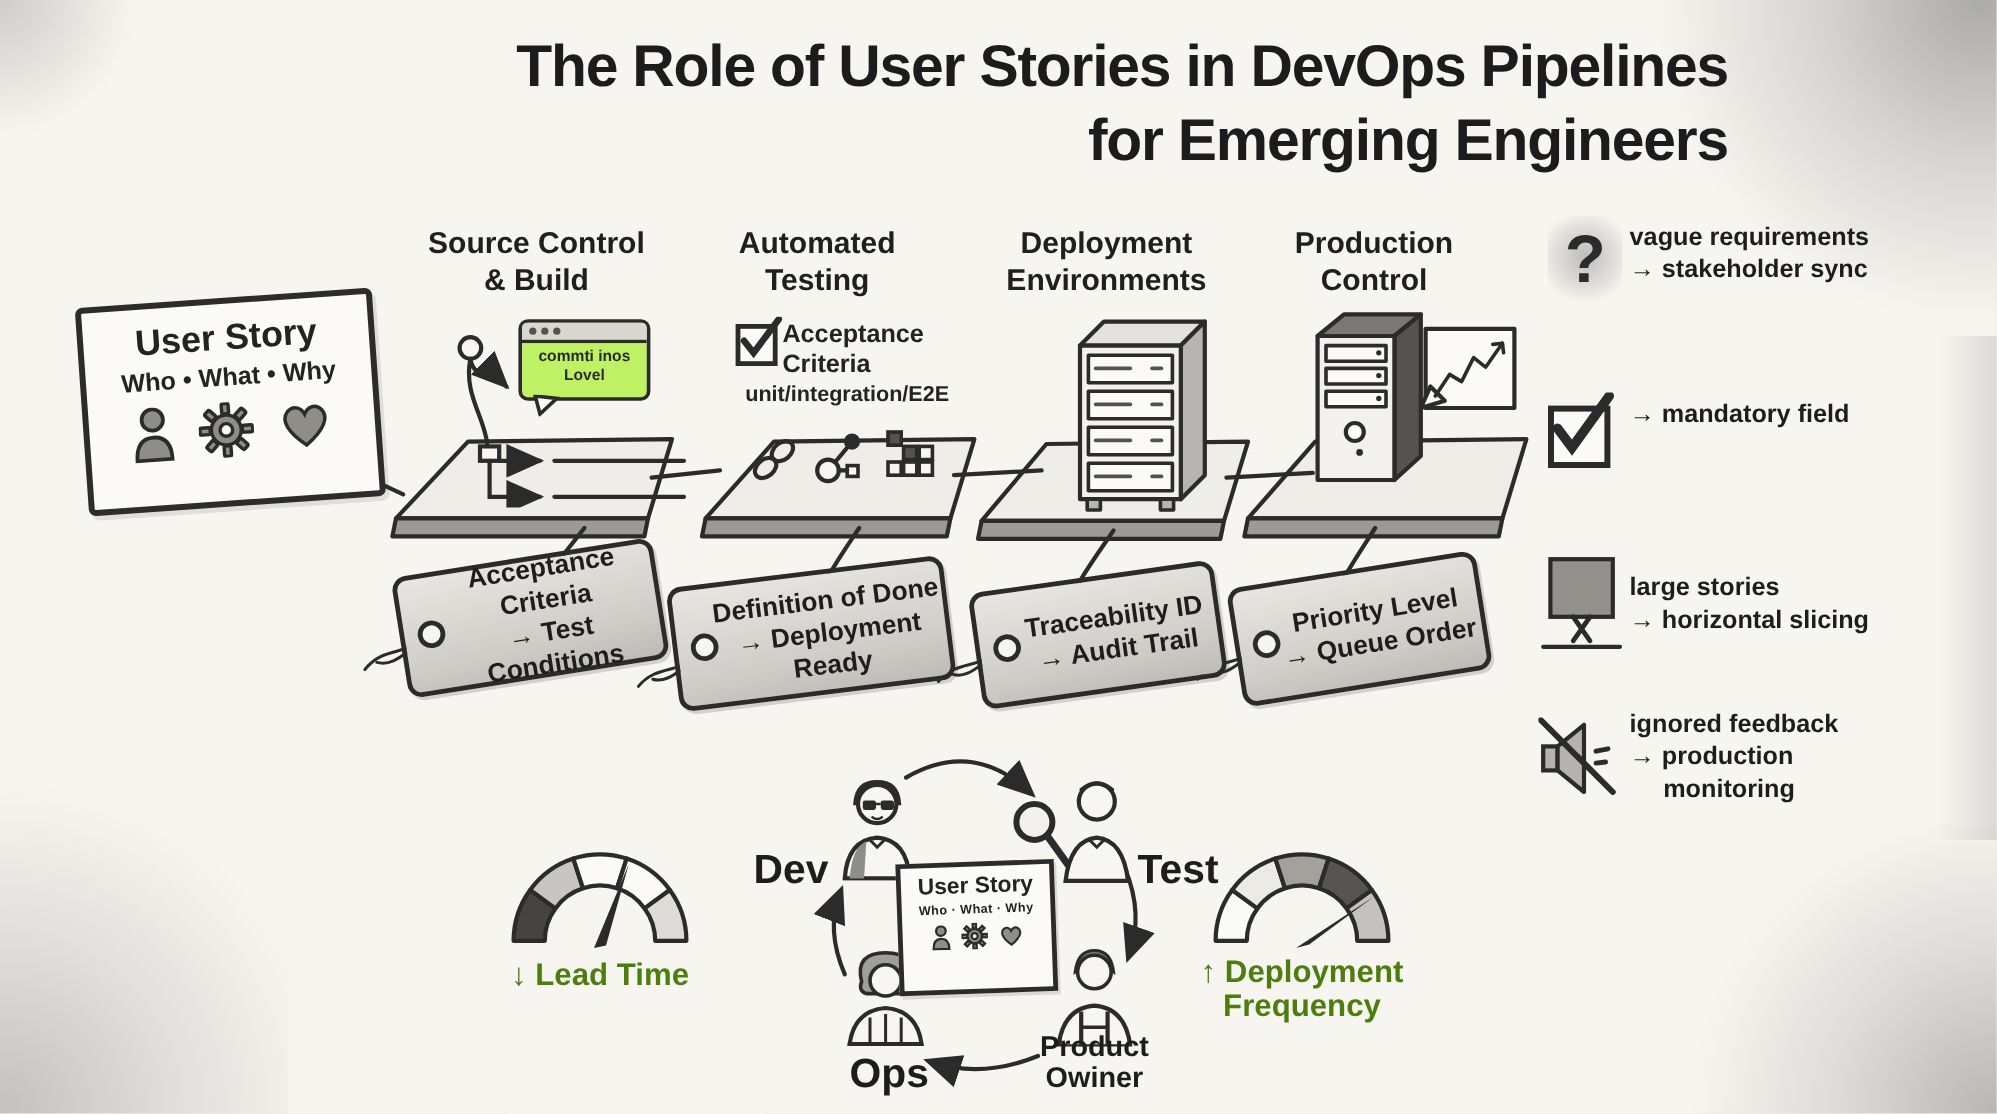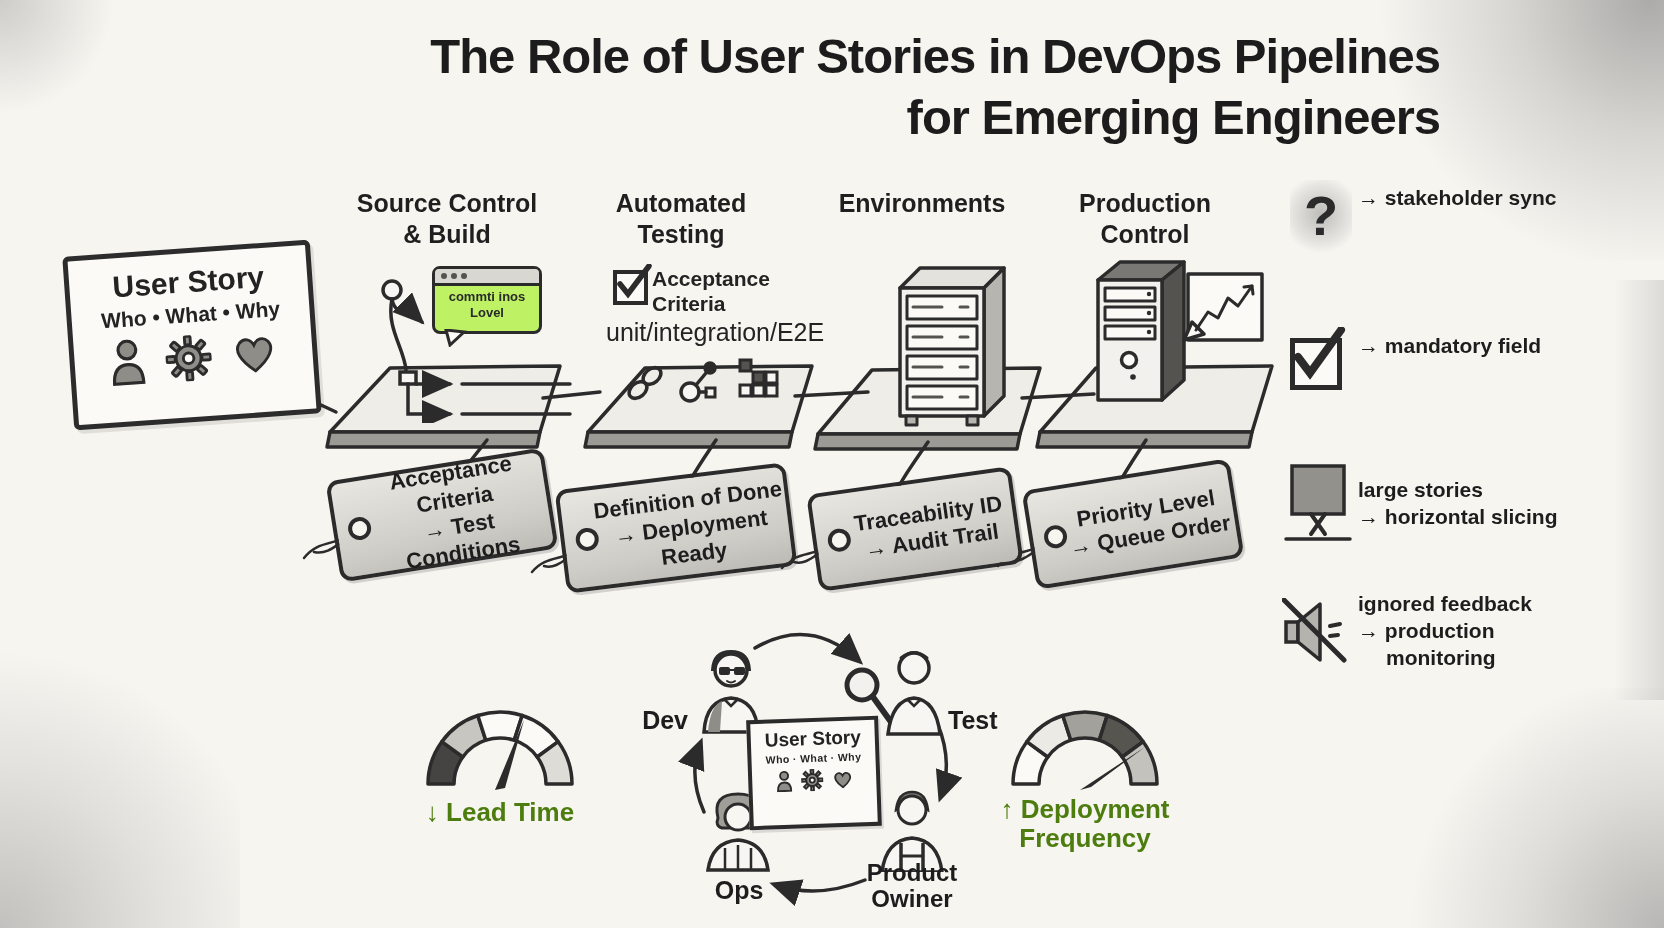--- a/index.html
+++ b/index.html
@@ -16,21 +16,21 @@
   .tag-hole{position:absolute;left:11px;top:50%;width:15px;height:15px;margin-top:-11px;border:4px solid #2b2b2b;
             border-radius:50%;background:#f6f5f0;}
   .tag-text{padding-left:30px;text-align:center;font-size:22px;font-weight:700;line-height:27px;color:#1d1d1d;}
   .pit-text{font-size:21px;font-weight:700;line-height:27px;color:#1d1d1d;}
   .bubble{border:3.5px solid #2b2b2b;border-radius:8px;background:#bef264;}
   .bubble-bar{height:14px;border-bottom:3px solid #2b2b2b;background:#d9d7d2;border-radius:4px 4px 0 0;
               display:flex;align-items:center;gap:4px;padding-left:6px;}
   .dot{width:6px;height:6px;border-radius:50%;background:#55534f;}
   .bubble-txt{font-size:13px;font-weight:700;text-align:center;line-height:16px;margin-top:3px;color:#2a2a2a;}
   .metric-label{font-size:26px;font-weight:700;text-align:center;line-height:30px;color:#4d7c0f;}
-  .role-label{font-size:25px;font-weight:700;color:#1d1d1d;}
+  .role-label{font-size:34px;font-weight:700;color:#1d1d1d;}
   svg{display:block;}
 </style>
 </head>
 <body>
 
 <div class="canvas">
 
   <div class="smudge" style="right:0;top:0;width:300px;height:260px;
        background:radial-gradient(circle at 95% 0%, rgba(110,110,110,.55) 0%, rgba(140,140,140,.30) 35%, rgba(160,160,160,0) 70%);"></div>
   <div class="smudge" style="left:0;bottom:0;width:240px;height:300px;
@@ -123,20 +123,21 @@
 
   <div class="abs stage-h" style="left:337px;top:188px;width:220px;z-index:2;">
     <div>Source Control</div>
     <div>&amp; Build</div>
   </div>
   <div class="abs stage-h" style="left:576px;top:188px;width:210px;z-index:2;">
     <div>Automated</div>
     <div>Testing</div>
   </div>
   <div class="abs stage-h" style="left:816px;top:188px;width:212px;z-index:2;">
+    <div>Deployment</div>
     <div>Environments</div>
   </div>
   <div class="abs stage-h" style="left:1040px;top:188px;width:210px;z-index:2;text-align:center;">
     <div>Production</div>
     <div>Control</div>
   </div>
 
   <svg class="abs" style="left:366px;top:278px;z-index:2;" width="220" height="145" viewBox="0 0 220 145">
     <defs>
         <marker id="ah1" markerWidth="12" markerHeight="12" refX="8" refY="4" orient="auto">
@@ -170,21 +171,21 @@
 
   <div class="abs" style="left:613px;top:270px;width:27px;height:27px;border:4px solid #2b2b2b;background:#fbfaf6;z-index:2;">
     <svg style="position:absolute;left:-2px;top:-10px;" width="40" height="36" viewBox="0 0 40 36">
       <path d="M5,20 L13,30 L34,2" fill="none" stroke="#2b2b2b" stroke-width="5.5" stroke-linecap="round"></path>
       </svg>
   </div>
   <div class="abs" style="left:652px;top:266px;width:150px;font-size:21px;font-weight:700;line-height:25px;z-index:2;">
     <div>Acceptance</div>
     <div>Criteria</div>
   </div>
-  <div class="abs" style="left:606px;top:318px;width:200px;font-size:25px;font-weight:400;text-align:center;z-index:2;">unit/integration/E2E</div>
+  <div class="abs" style="left:606px;top:318px;width:200px;font-size:18px;font-weight:700;text-align:center;z-index:2;">unit/integration/E2E</div>
 
   <svg class="abs" style="left:622px;top:352px;z-index:2;" width="160" height="58" viewBox="0 0 160 58">
     <g stroke="#2b2b2b" stroke-width="3.5" fill="none" stroke-linecap="round">
       <g>
         <ellipse cx="16" cy="38" rx="10" ry="7" transform="rotate(-40 16 38)"></ellipse>
         <ellipse cx="30" cy="24" rx="10" ry="7" transform="rotate(-40 30 24)"></ellipse>
       </g>
       <g>
         <circle cx="68" cy="40" r="9" fill="#f7f6f2"></circle>
         <circle cx="88" cy="16" r="5" fill="#2b2b2b"></circle>
@@ -269,20 +270,21 @@
     <div class="tag-text">Priority Level</div>
     <div class="tag-text">→ Queue Order</div>
   </div>
 
   <div class="abs" style="left:1282px;top:184px;width:360px;z-index:2;">
     <div style="position:absolute;left:8px;top:-4px;width:62px;height:76px;text-align:center;
                 background:radial-gradient(circle at 50% 45%, rgba(120,120,120,.45) 0%, rgba(150,150,150,.18) 55%, rgba(160,160,160,0) 75%);">
       <span style="font-size:56px;font-weight:700;line-height:72px;color:#2b2b2b;">?</span>
     </div>
     <div class="pit-text" style="margin-left:76px;">
+      <div>vague requirements</div>
       <div>→ stakeholder sync</div>
     </div>
   </div>
 
   <div class="abs" style="left:1282px;top:332px;width:360px;z-index:2;">
     <div style="position:absolute;left:8px;top:6px;width:42px;height:42px;border:5px solid #2b2b2b;background:#fbfaf6;">
       <svg style="position:absolute;left:-4px;top:-16px;" width="58" height="54" viewBox="0 0 58 54">
         <path d="M7,30 L19,46 L50,3" fill="none" stroke="#2b2b2b" stroke-width="8" stroke-linecap="round"></path>
         </svg>
     </div>

